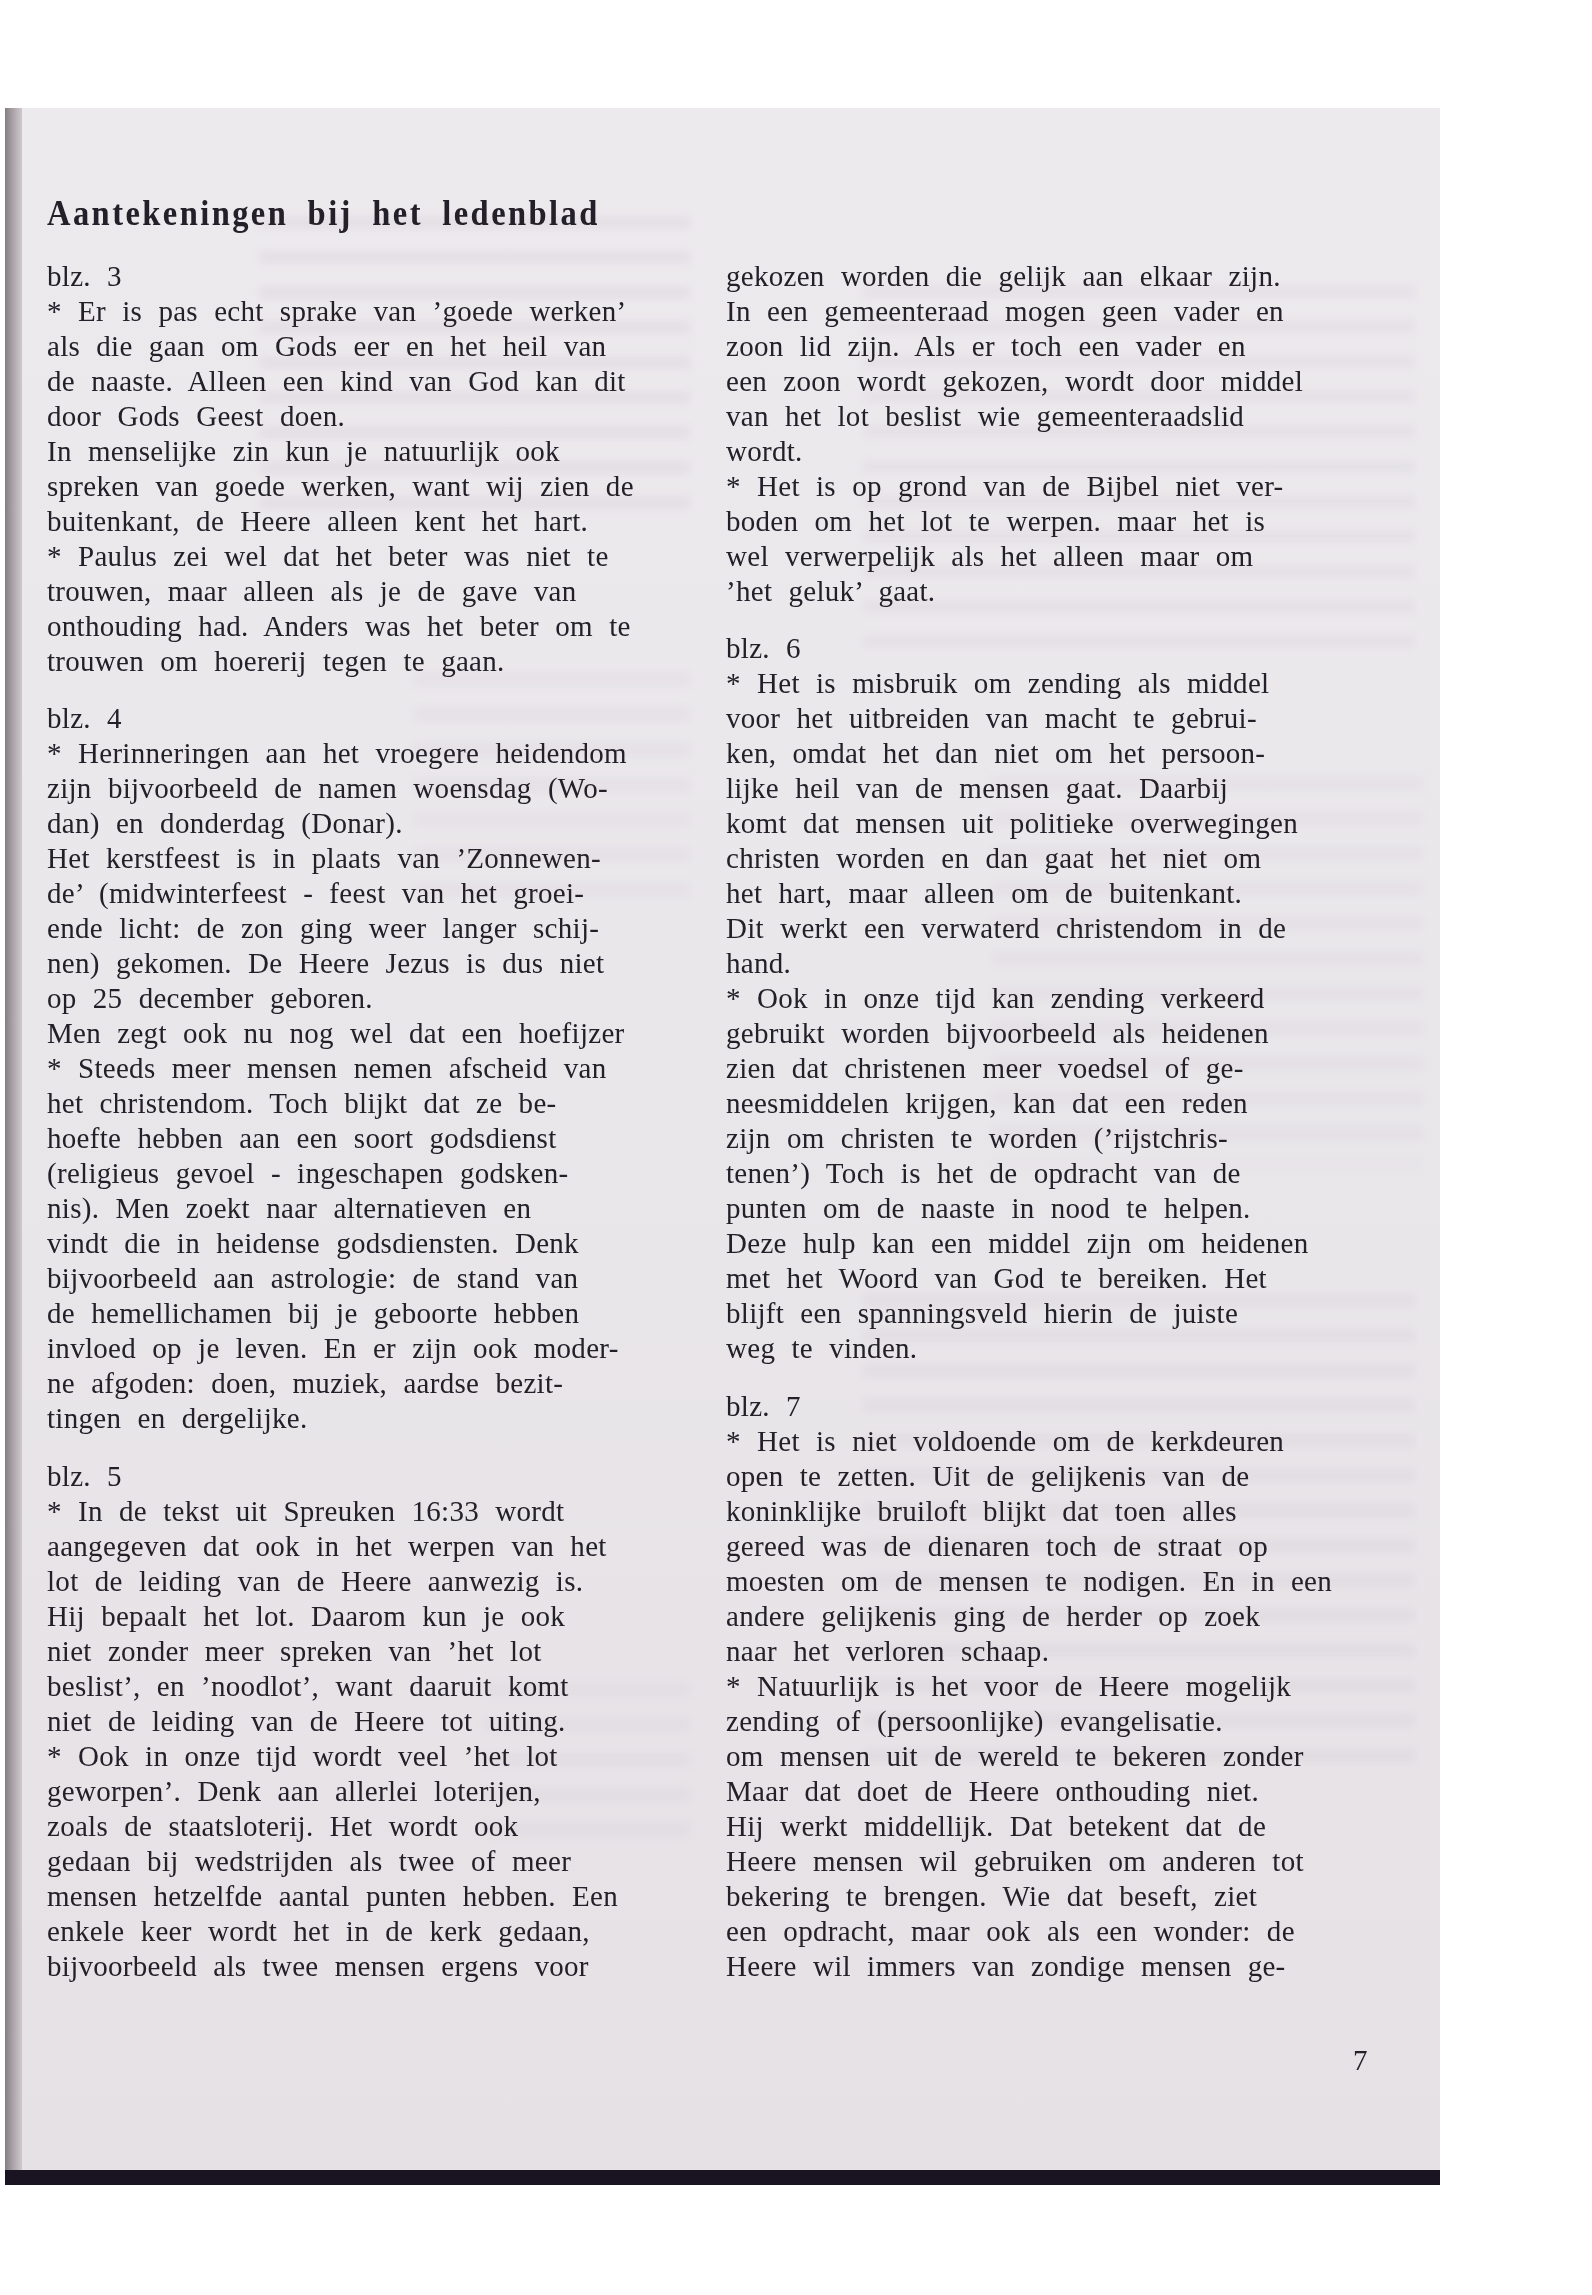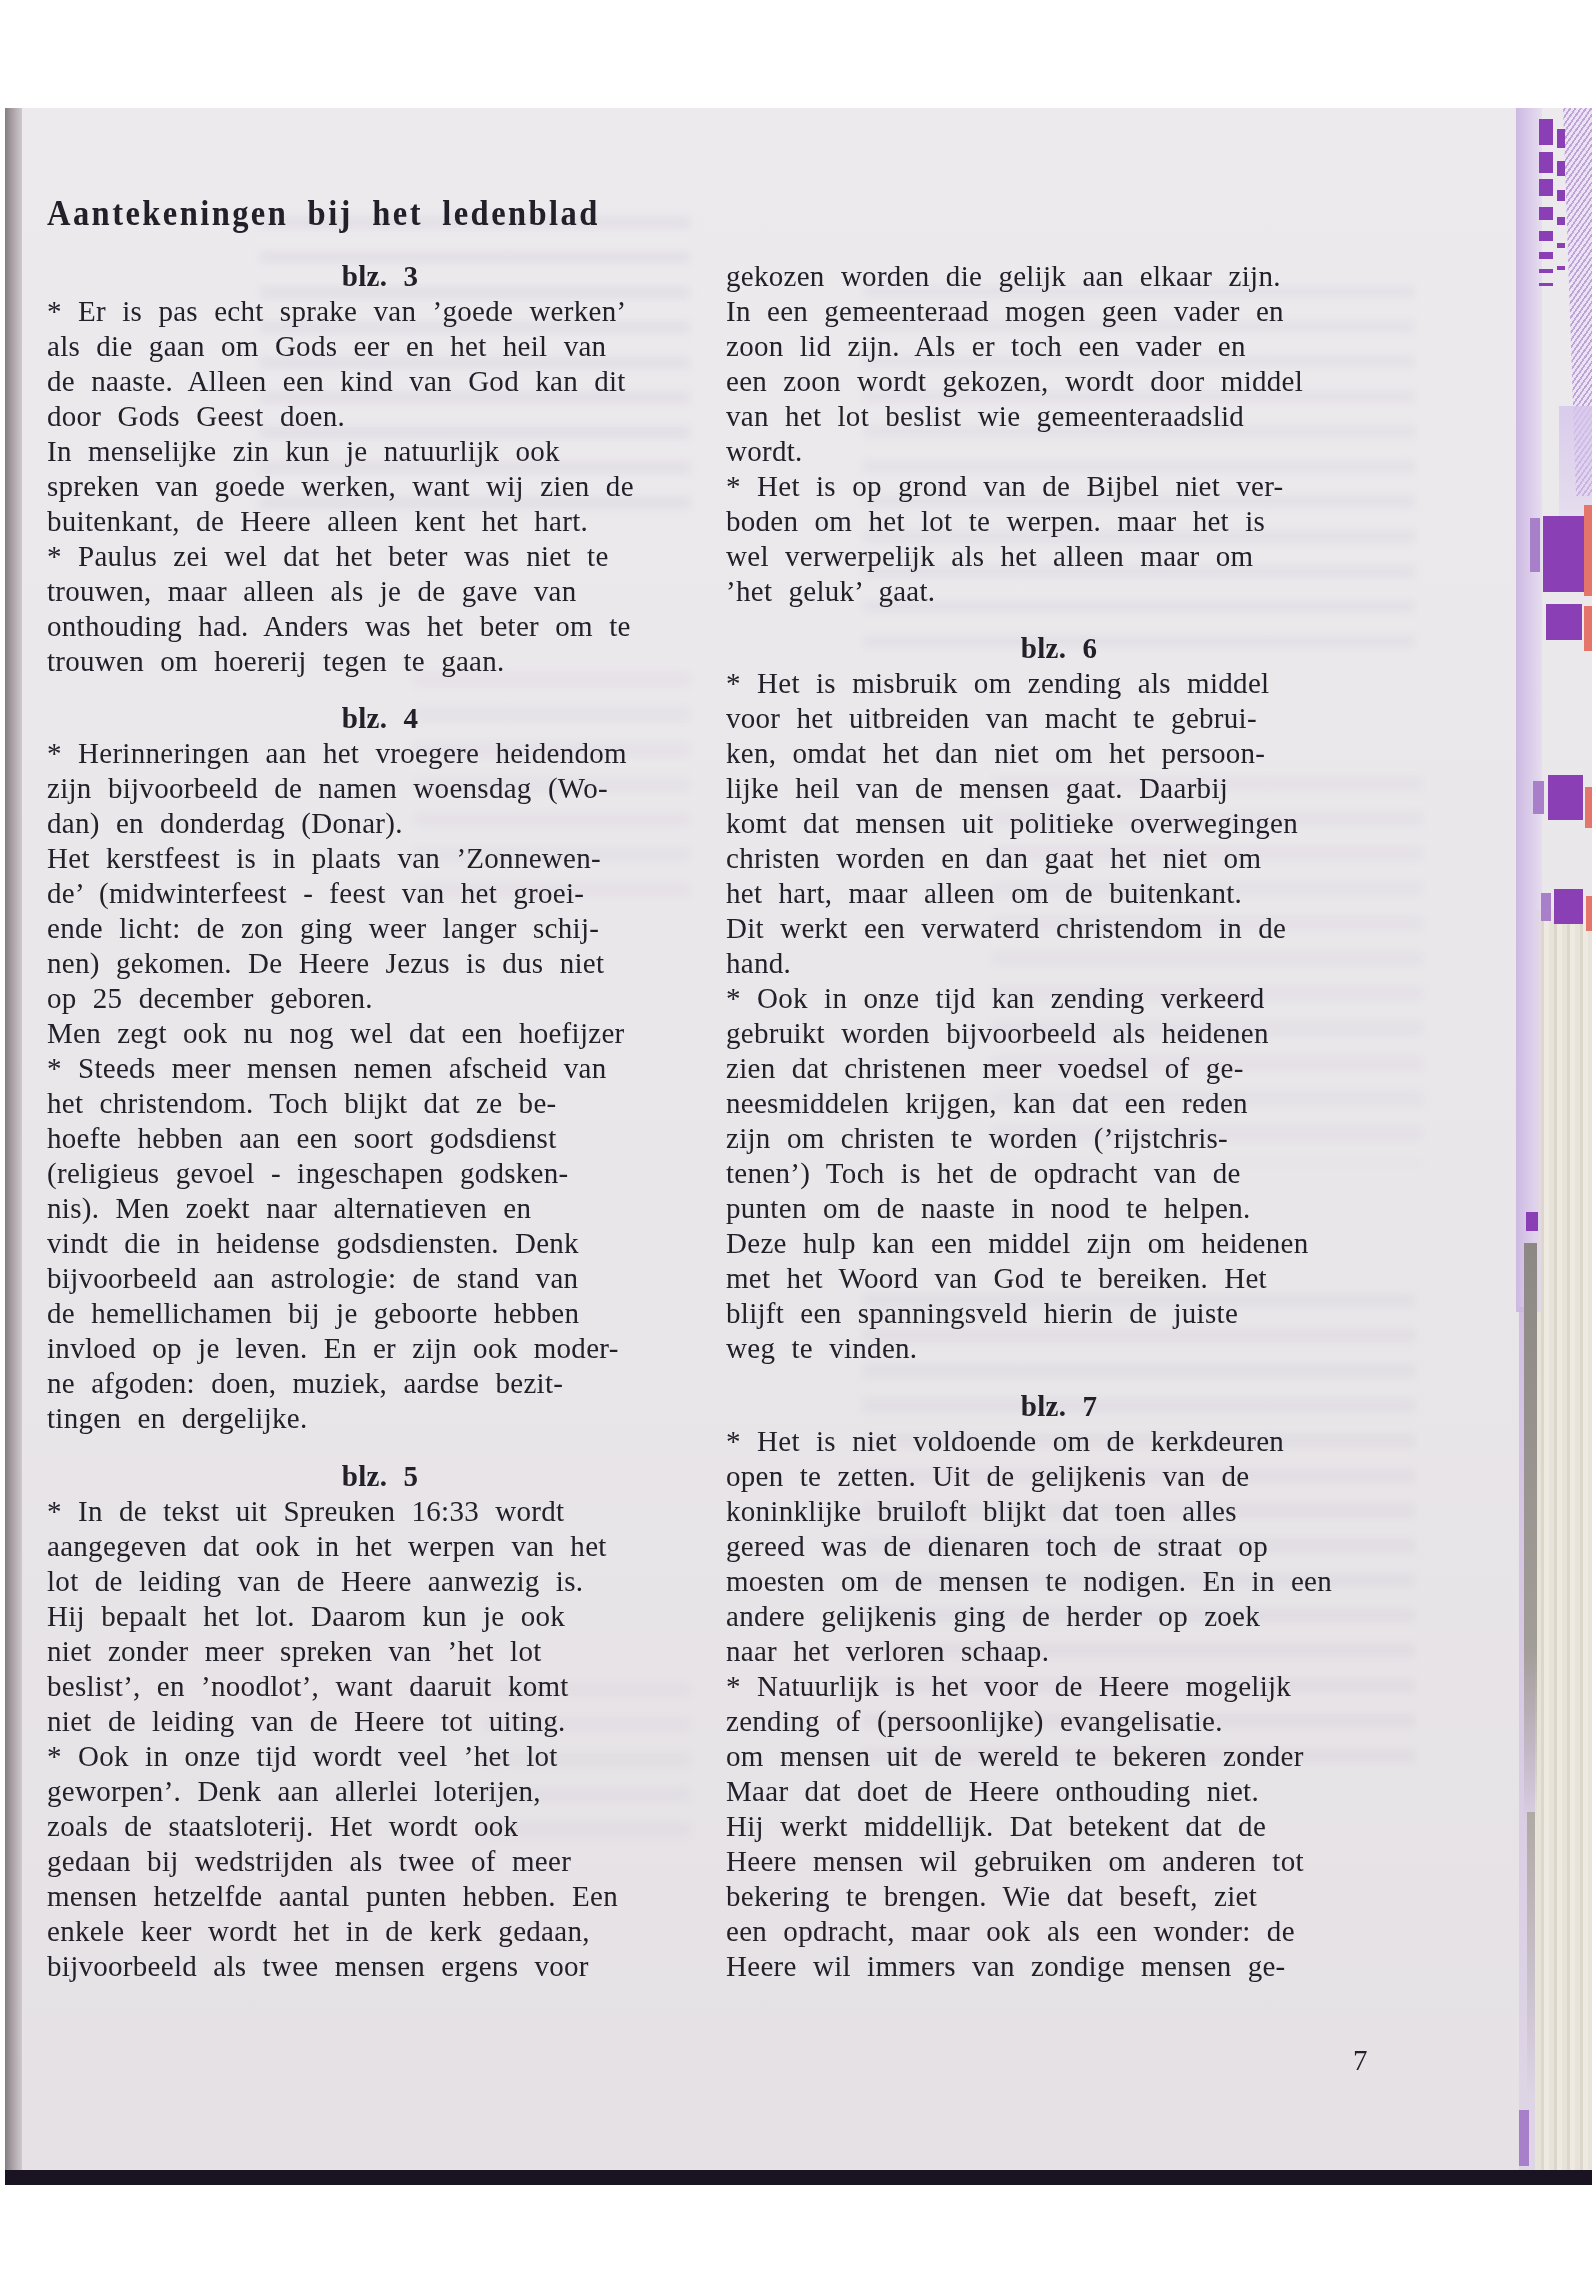--- a/index.html
+++ b/index.html
@@ -1,18 +1,18 @@
 <!DOCTYPE html>
 <html style="--paper: #edeaee; --ink: #23202a; --edge-purple: #8a3fb5; --edge-salmon: #e4756b; --scan-band: #1a1322;font-size:14px"><head>
 <meta charset="utf-8">
 <style>
   html,body{margin:0;padding:0;background:#ffffff;}
   .stage{
     position:relative;
-    width:1592px;height:2295px;
+    width:1440px;height:2295px;
     overflow:hidden;
     background:#ffffff;
     font-family:"Liberation Serif","DejaVu Serif",serif;
   }
   
   .paper{
     position:absolute;left:21px;top:108px;width:1571px;height:2064px;
     background:linear-gradient(180deg,var(--paper,#edeaee) 0%,#e9e6ea 55%,#e5e1e5 100%);
   }
   .left-edge-shadow{
@@ -38,21 +38,21 @@
   }
   .col{
     position:absolute;top:259px;width:666px;
     color:var(--ink,#23202a);
     font-size:29px;line-height:35px;
     word-spacing:.30em;letter-spacing:.01em;
   }
   .col-left{left:47px;}
   .col-right{left:726px;}
   .row{height:35px;white-space:nowrap;}
-  .row.heading{font-weight:bold;text-align:center;}
+  .row.heading{font-weight:normal;}
   .row.gap{height:22.4px;}
   .page-number{
     position:absolute;left:1353px;top:2044px;
     font-size:29px;color:var(--ink,#23202a);
   }
   
   .ghost{
     position:absolute;z-index:1;filter:blur(4.3px);opacity:.55;pointer-events:none;
     background:repeating-linear-gradient(180deg,
       rgba(125,112,135,.14) 0 13px, rgba(125,112,135,0) 13px 35px);

